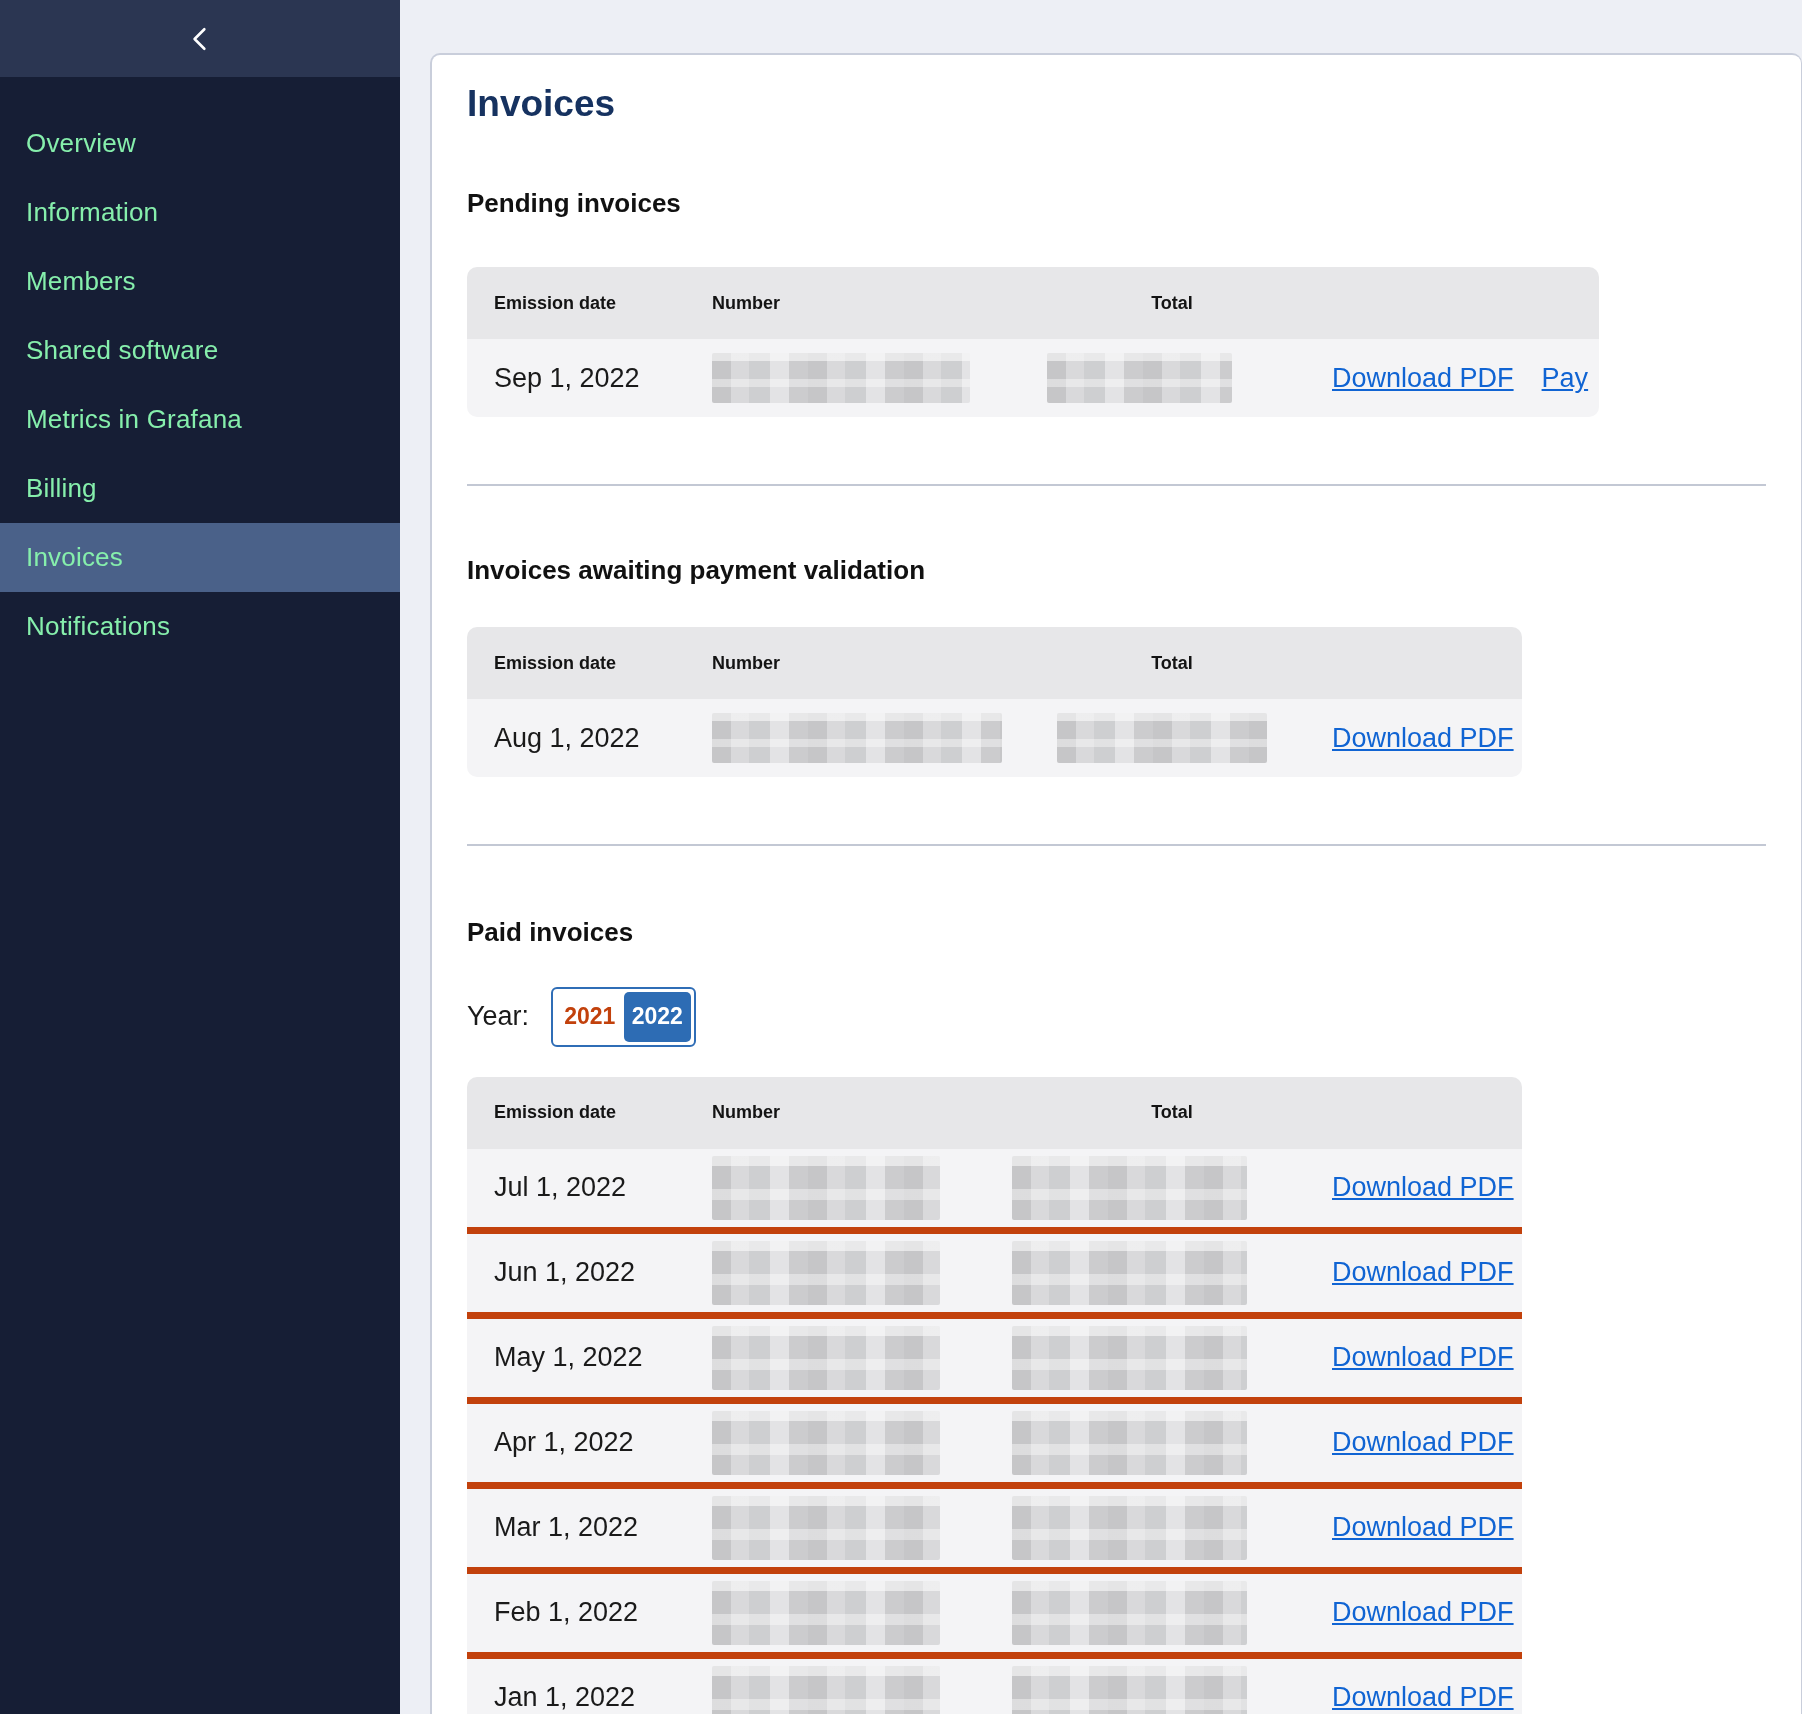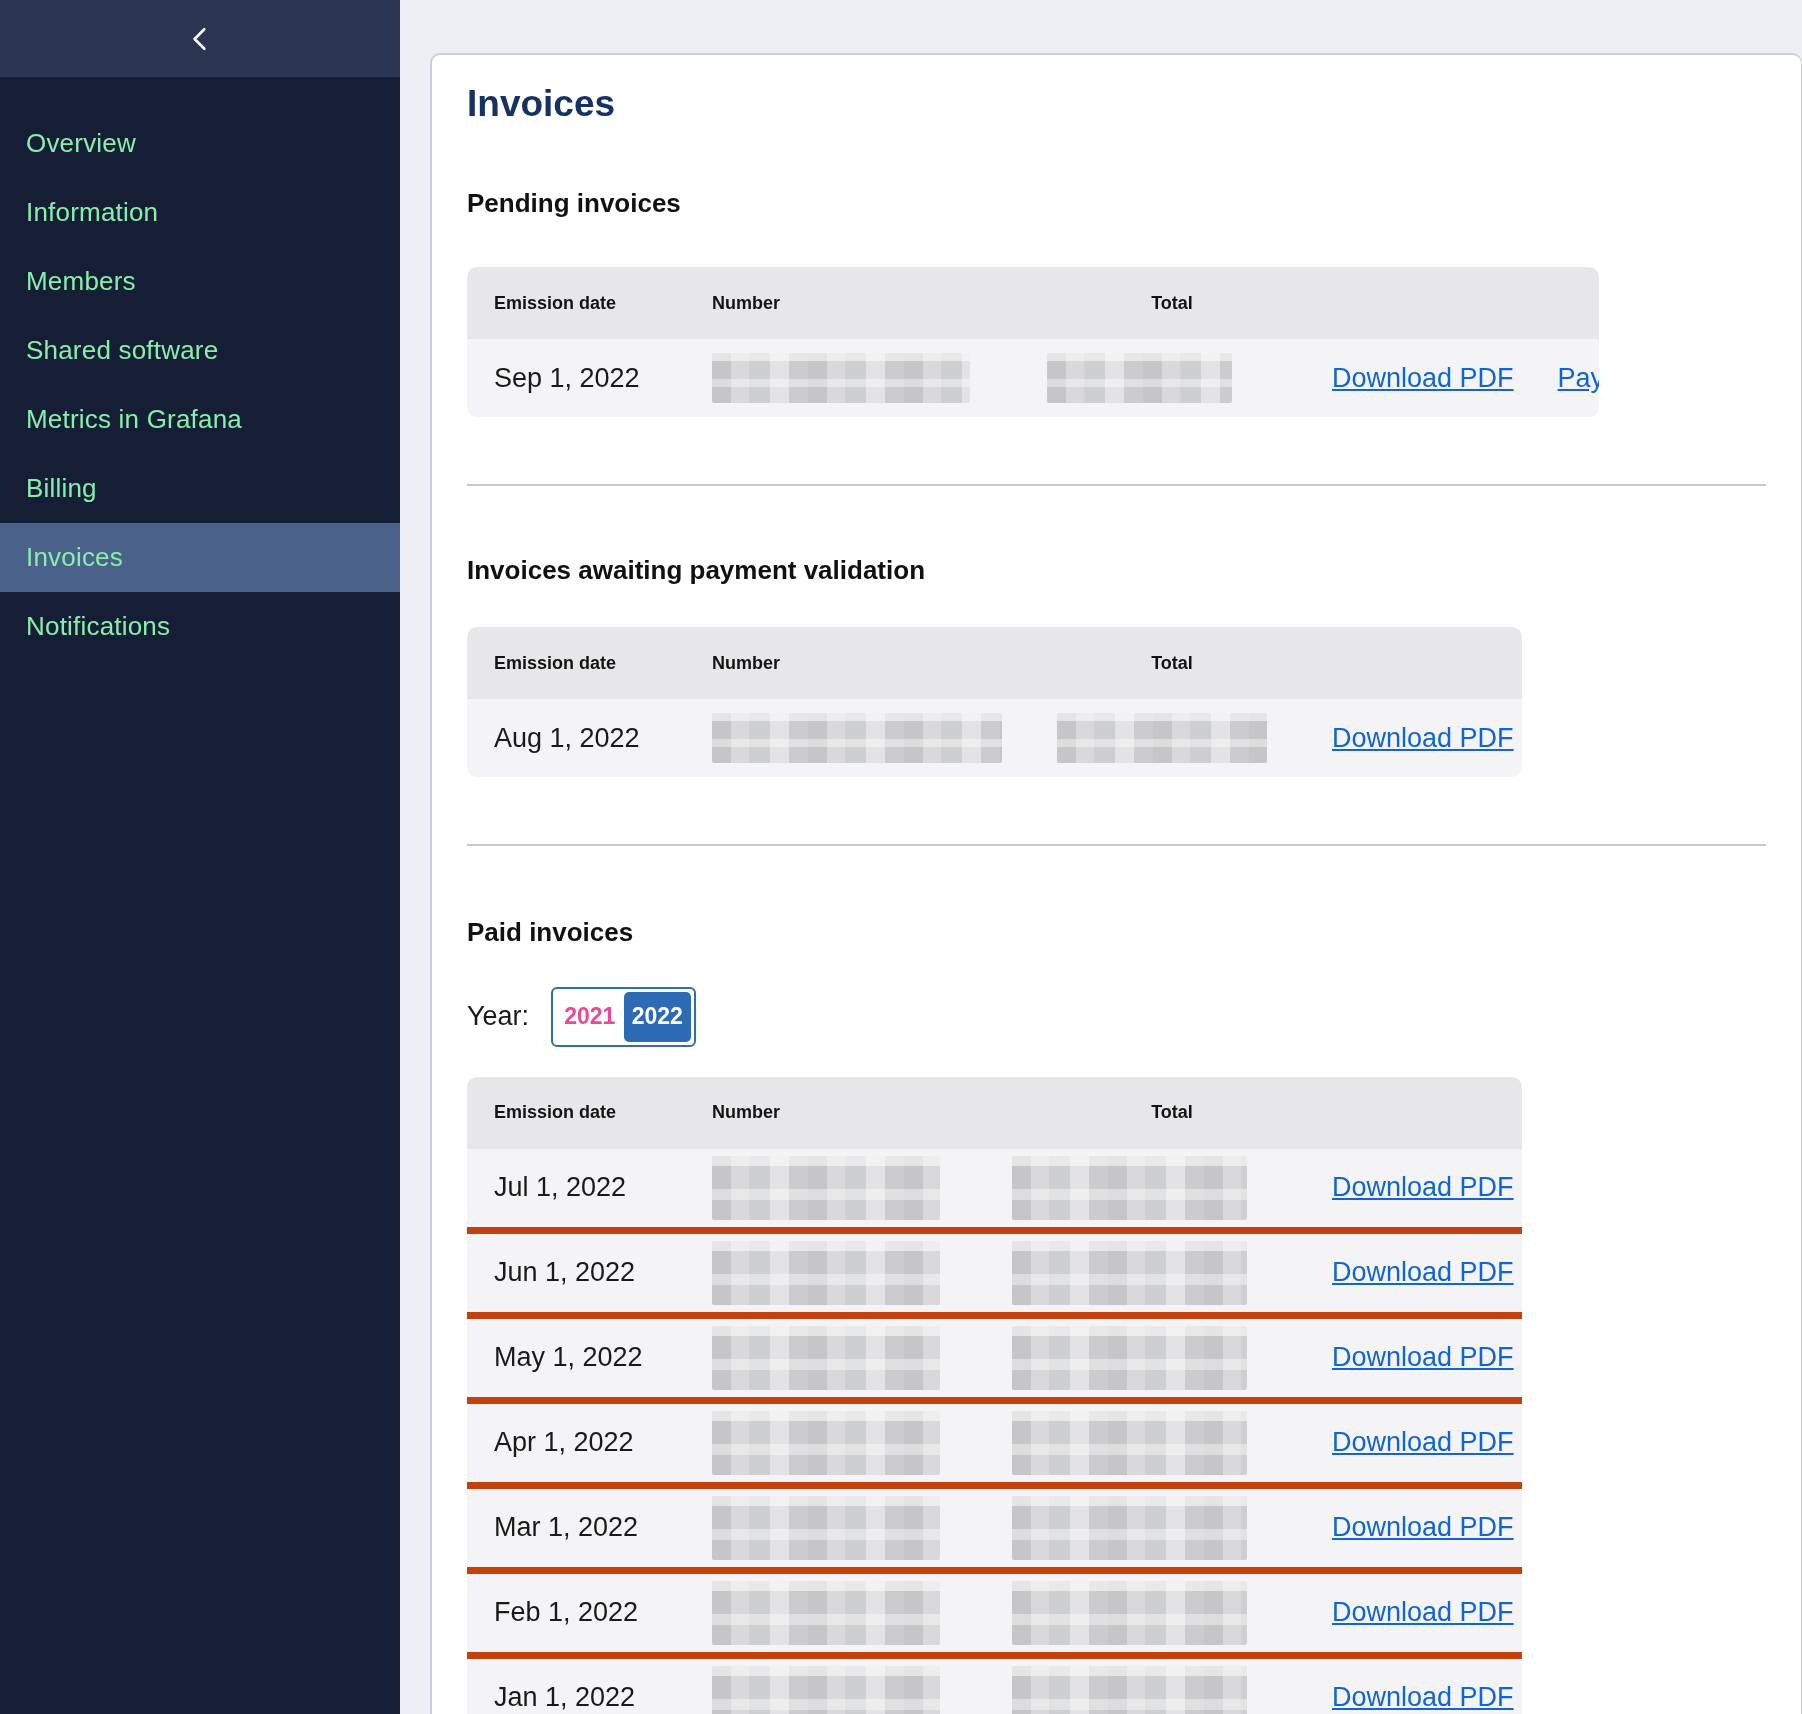--- a/index.html
+++ b/index.html
@@ -31,41 +31,41 @@
   .tbl-awaiting{margin-top:41px;}
   .tbl-paid{margin-top:30px;}
   .tbl-pending{width:1132px;}
   .tbl-awaiting,.tbl-paid{width:1055px;}
   .trow,.thead{display:grid;grid-template-columns:245px 300px 320px 1fr;align-items:center;}
   .thead{height:72px;background:#e7e7e9;font-weight:bold;font-size:18px;color:#141414;}
   .trow{height:78px;background:#f4f4f6;font-size:27px;color:#1a1a1a;}
   .tbl-paid .trow + .trow{border-top:7px solid #c2410c;}
   .cell-date{padding-left:27px;}
   .cell-total-h{text-align:center;}
-  .cell-links{display:flex;justify-content:center;align-items:center;gap:44px;padding-right:32px;}
+  .cell-links{display:flex;justify-content:center;align-items:center;gap:28px;padding-right:32px;}
   a.lnk{color:#1064d3;text-decoration:underline;font-size:27px;white-space:nowrap;cursor:pointer;}
 
   
   .blob{height:50px;border-radius:2px;
     background:
       linear-gradient(180deg, rgba(255,255,255,.55) 0 16%, rgba(255,255,255,0) 16% 52%, rgba(255,255,255,.40) 52% 68%, rgba(255,255,255,0) 68% 100%),
       repeating-linear-gradient(90deg,#c6c6c8 0 19px,#d9d9db 19px 37px,#cecfd1 37px 58px,#e3e3e5 58px 77px,#ccccce 77px 96px);}
   .tbl-paid .blob{height:64px;}
   .blob-num-pending{width:258px;}
   .blob-tot-pending{width:185px;margin-left:35px;}
   .blob-num-awaiting{width:290px;}
   .blob-tot-awaiting{width:210px;margin-left:45px;}
   .blob-num-paid{width:228px;}
   .blob-tot-paid{width:235px;}
 
   
   .year-row{margin-top:38px;display:flex;align-items:center;gap:22px;}
   .year-label{font-size:27px;color:#1a1a1a;}
   .year-toggle{height:60px;width:145px;box-sizing:border-box;border:2px solid #2f6db6;border-radius:6px;background:#fff;display:flex;align-items:stretch;padding:3px;}
-  .year-opt{flex:1;display:flex;align-items:center;justify-content:center;font-size:23px;font-weight:bold;color:#ec4899;cursor:pointer;border-radius:5px;}
+  .year-opt{flex:1;display:flex;align-items:center;justify-content:center;font-size:23px;font-weight:bold;color:#c2410c;cursor:pointer;border-radius:5px;}
   .year-opt.selected{background:#2d6cb4;color:#ffffff;}
 </style>
 </head>
 <body>
 
 <div class="app">
 
   <aside class="sidebar">
     <div class="sidebar-top">
       <span>

